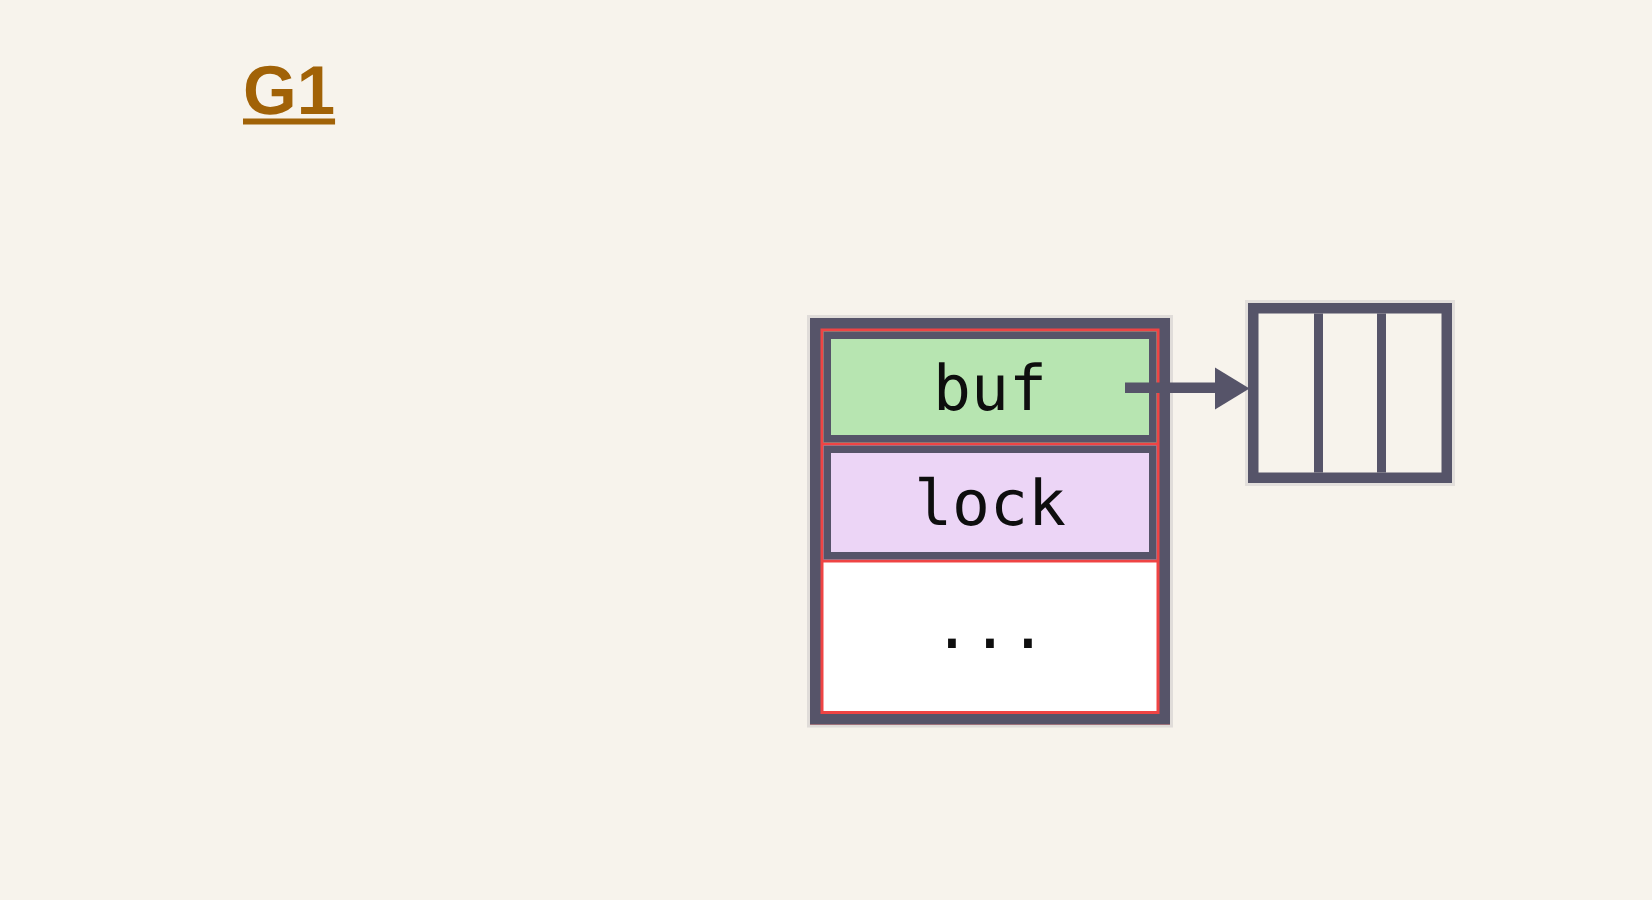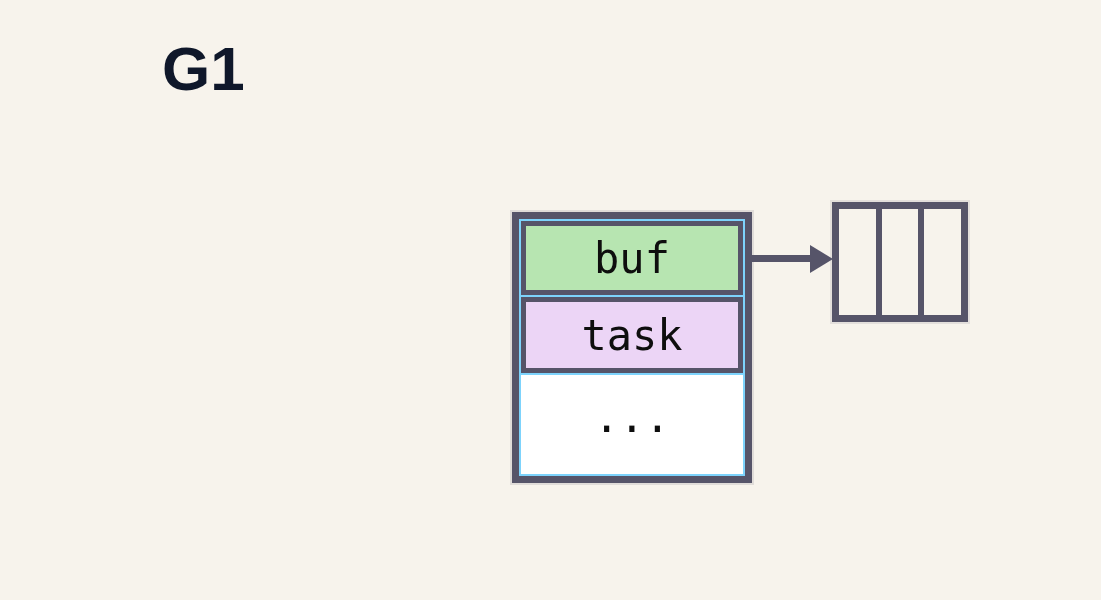--- a/index.html
+++ b/index.html
@@ -8,23 +8,24 @@
     width: 1101px;
     height: 600px;
     background: #f7f3ec;
     overflow: hidden;
     font-family: "Liberation Sans", sans-serif;
   }
   .title {
     position: absolute;
     left: 162px;
     top: 33px;
-    font-size: 62px;
+    font-size: 46px;
     font-weight: bold;
-    color: #0f172a;
+    color: #a16207;
+    text-decoration: underline;
   }
   .code {
     position: absolute;
     left: 66px;
     top: 150px;
     font-size: 42px;
     font-family: "DejaVu Sans Mono", monospace;
     color: #4d4c61;
     white-space: pre;
   }
@@ -40,27 +41,27 @@
     position: absolute;
     left: 52%;
     top: 46%;
     width: 2.5px;
     height: 18px;
     background: #4d4c61;
     transform: translate(-50%, -50%) rotate(32deg);
   }
   .struct {
     position: absolute;
-    left: 512px;
+    left: 540px;
     top: 212px;
     width: 240px;
     height: 271px;
     box-sizing: border-box;
     border: 7px solid #565469;
-    background: #7dd3fc;
+    background: #ef4444;
     padding: 2px;
     display: flex;
     flex-direction: column;
     gap: 2px;
     box-shadow: 0 0 0 2px rgba(86, 84, 105, 0.14);
   }
   .cell {
     font-family: "DejaVu Sans Mono", monospace;
     font-size: 42px;
     color: #0e0e0e;
@@ -94,21 +95,21 @@
 </head>
 <body>
 
 <div class="canvas">
 
   <div class="title">G1</div>
 
 
   <div class="struct">
     <div class="cell buf">buf</div>
-    <div class="cell lock">task</div>
+    <div class="cell lock">lock</div>
     <div class="cell dots">...</div>
   </div>
 
   <svg class="arrow" width="84" height="40" viewBox="0 0 84 40">
     <rect x="0" y="16" width="64" height="7" fill="#565469"></rect>
     <polygon points="60,6 60,34 83,20" fill="#565469"></polygon>
   </svg>
 
   <div class="array">
     <div class="slot"></div>

